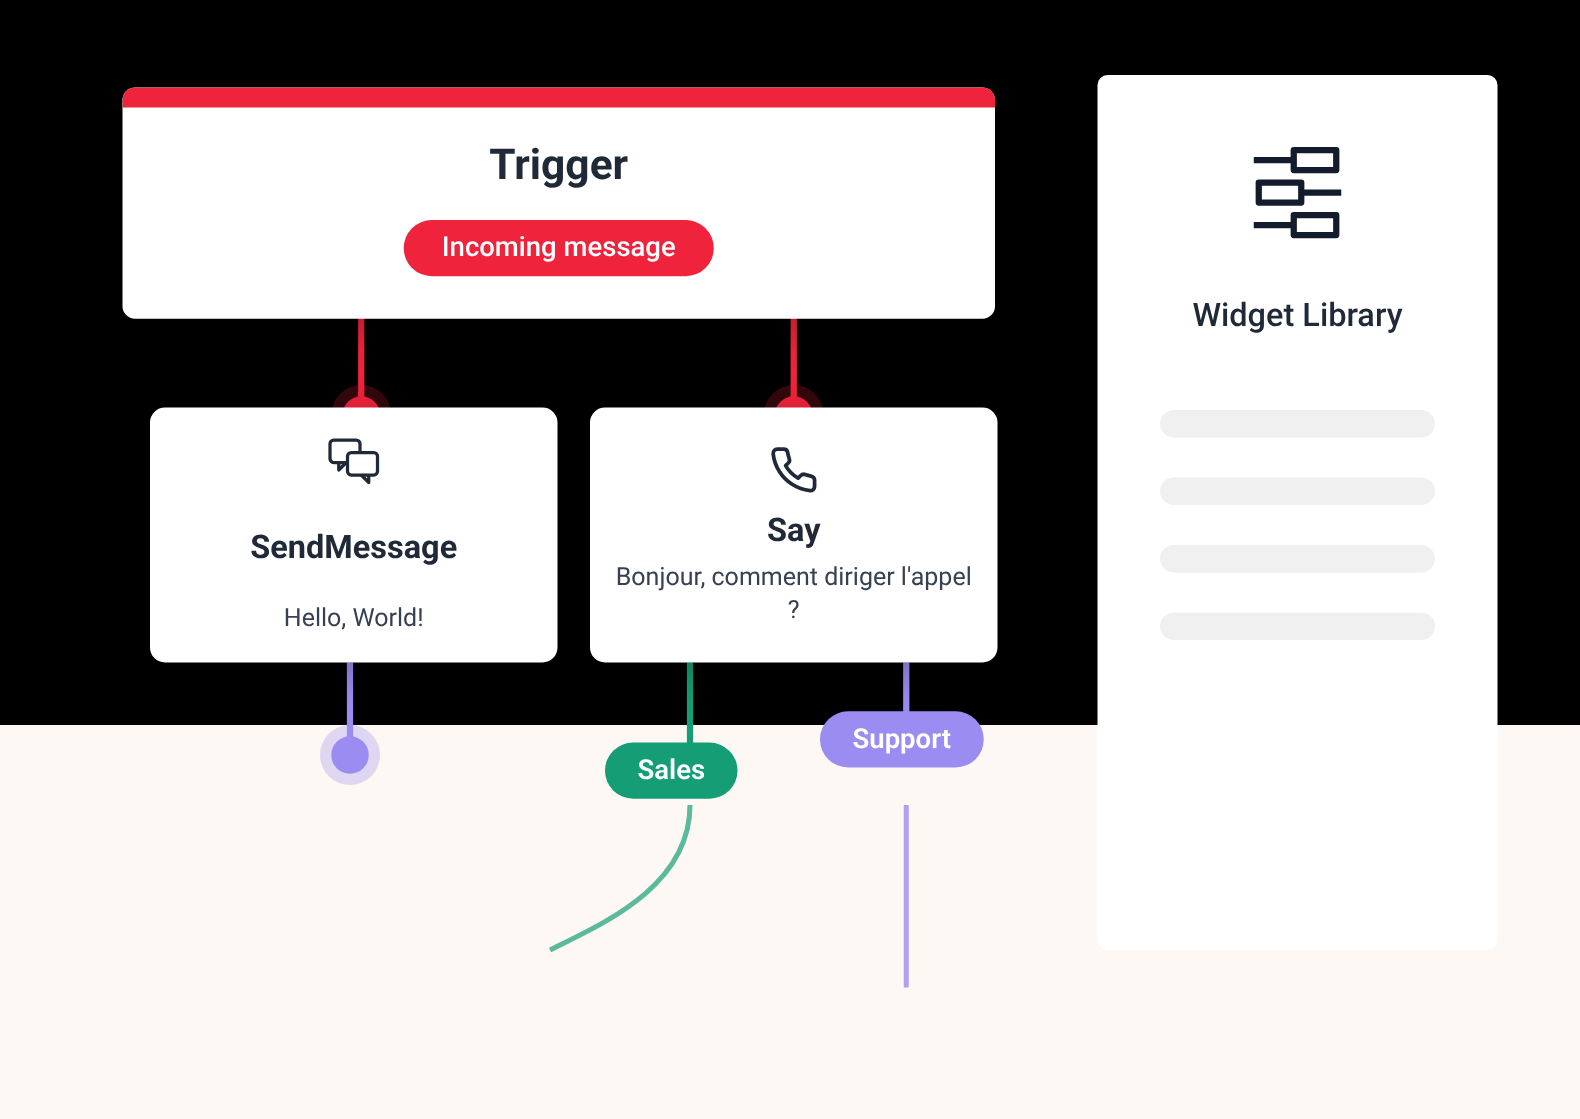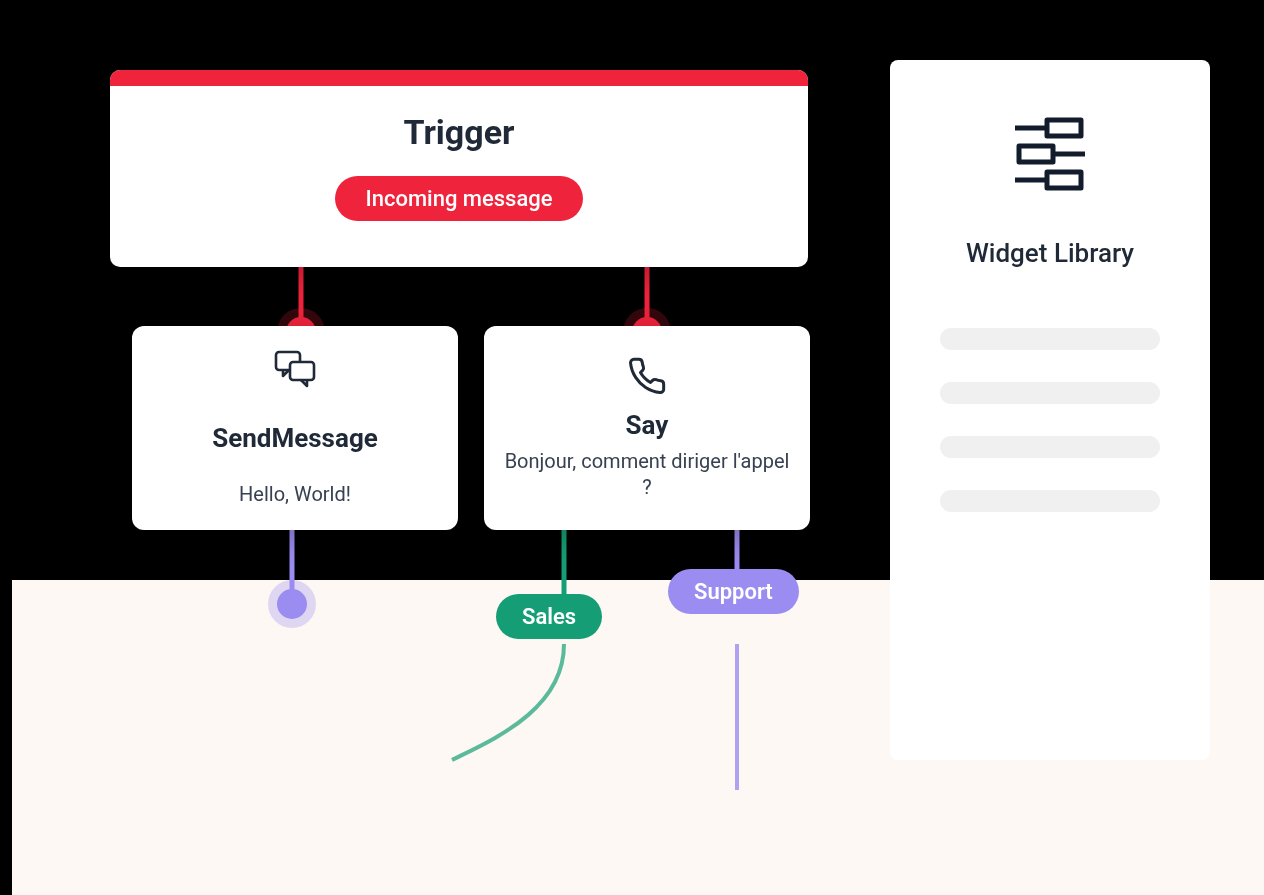--- a/index.html
+++ b/index.html
@@ -7,21 +7,20 @@
     font-family: -apple-system, BlinkMacSystemFont, "Segoe UI", Roboto, sans-serif;
     background: #000;
     width: 1264px;
     height: 895px;
     position: relative;
     overflow: hidden;
   }
   .canvas {
     position: absolute;
     inset: 0;
-    margin-left: 12px;
   }
   .cream-bg {
     position: absolute;
     left: 0;
     top: 580px;
     width: 100%;
     height: 400px;
     background: #fdf8f3;
   }
   
@@ -43,21 +42,21 @@
     text-align: center;
     font-size: 34px;
     font-weight: 700;
     color: #1f2937;
     padding: 26px 0 24px;
   }
   .trigger-pills {
     display: flex;
     justify-content: center;
     gap: 56px;
-    padding-bottom: 46px;
+    padding-bottom: 34px;
   }
   .pill {
     border-radius: 999px;
     padding: 10px 30px;
     font-size: 22px;
     font-weight: 500;
     color: #fff;
     white-space: nowrap;
   }
   .pill-red { background: #ef233c; }

